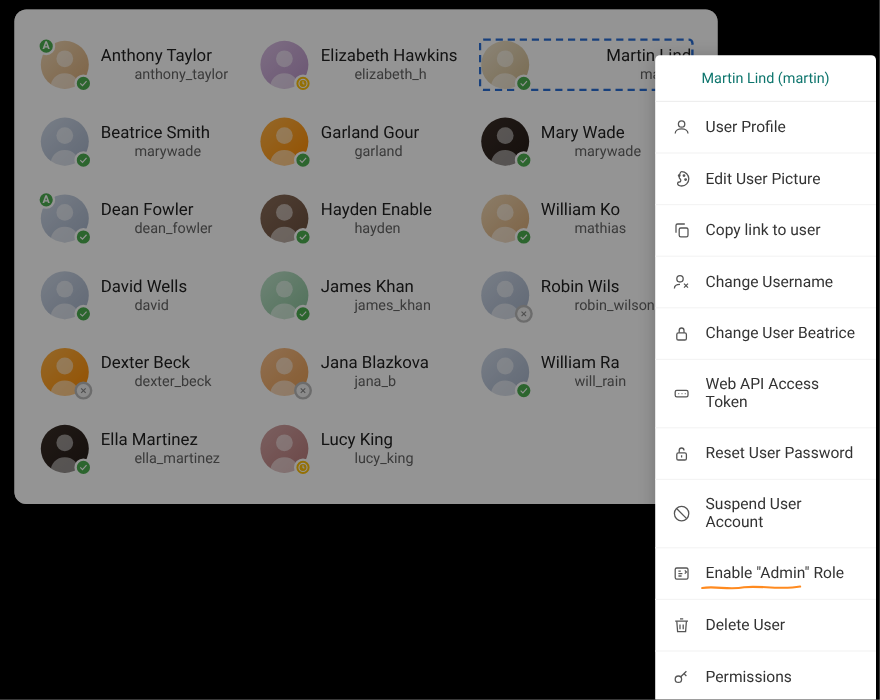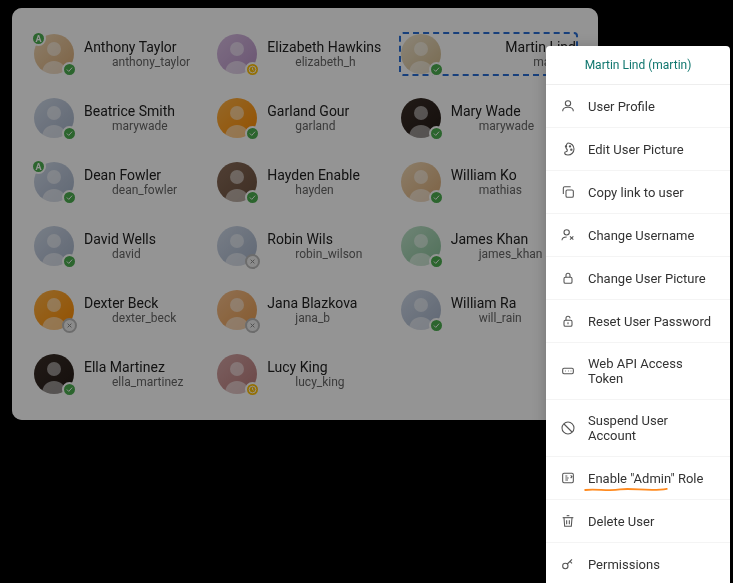--- a/index.html
+++ b/index.html
@@ -307,51 +307,51 @@
               <polyline points="5 12 10 17 19 7"></polyline>
             </svg>
           </div>
         </div>
         <div class="user-info">
           <div class="user-name">David Wells</div>
           <div class="user-username">david</div>
         </div>
       </div>
       <div class="user-card">
+        <div class="avatar c7">
+          <svg class="head" viewBox="0 0 40 40">
+            <circle cx="20" cy="15" r="7" fill="rgba(255,255,255,0.5)"></circle>
+            <path d="M8 40c0-8 5-13 12-13s12 5 12 13z" fill="rgba(255,255,255,0.5)"></path>
+          </svg>
+          <div class="badge br green">
+            <svg viewBox="0 0 24 24">
+              <polyline points="5 12 10 17 19 7"></polyline>
+            </svg>
+          </div>
+        </div>
+        <div class="user-info">
+          <div class="user-name">James Khan</div>
+          <div class="user-username">james_khan</div>
+        </div>
+      </div>
+      <div class="user-card">
         <div class="avatar c4">
           <svg class="head" viewBox="0 0 40 40">
             <circle cx="20" cy="15" r="7" fill="rgba(255,255,255,0.5)"></circle>
             <path d="M8 40c0-8 5-13 12-13s12 5 12 13z" fill="rgba(255,255,255,0.5)"></path>
           </svg>
           <div class="badge br gray">
             <svg viewBox="0 0 24 24">
               <path d="M7 7l10 10M17 7L7 17"></path>
             </svg>
           </div>
         </div>
         <div class="user-info">
           <div class="user-name">Robin Wils</div>
           <div class="user-username">robin_wilson</div>
-        </div>
-      </div>
-      <div class="user-card">
-        <div class="avatar c7">
-          <svg class="head" viewBox="0 0 40 40">
-            <circle cx="20" cy="15" r="7" fill="rgba(255,255,255,0.5)"></circle>
-            <path d="M8 40c0-8 5-13 12-13s12 5 12 13z" fill="rgba(255,255,255,0.5)"></path>
-          </svg>
-          <div class="badge br green">
-            <svg viewBox="0 0 24 24">
-              <polyline points="5 12 10 17 19 7"></polyline>
-            </svg>
-          </div>
-        </div>
-        <div class="user-info">
-          <div class="user-name">James Khan</div>
-          <div class="user-username">james_khan</div>
         </div>
       </div>
       <div class="user-card">
         <div class="avatar c5">
           <svg class="head" viewBox="0 0 40 40">
             <circle cx="20" cy="15" r="7" fill="rgba(255,255,255,0.5)"></circle>
             <path d="M8 40c0-8 5-13 12-13s12 5 12 13z" fill="rgba(255,255,255,0.5)"></path>
           </svg>
           <div class="badge br gray">
             <svg viewBox="0 0 24 24">
@@ -473,38 +473,38 @@
           <path d="M15 14l5 5m0-5l-5 5"></path>
         </svg></span>
     <span>Change Username</span>
   </div>
 
   <div class="menu-item">
     <span class="icon"><svg viewBox="0 0 24 24">
           <rect x="6" y="11" width="12" height="9" rx="2"></rect>
           <path d="M9 11V8a3 3 0 0 1 6 0v3"></path>
         </svg></span>
-    <span>Change User Picture</span>
+    <span>Change User Beatrice</span>
+  </div>
+
+  <div class="menu-item">
+    <span class="icon"><svg viewBox="0 0 24 24">
+          <rect x="4" y="8" width="16" height="8" rx="2"></rect>
+          <path d="M8 12h1m3 0h1m3 0h1"></path>
+        </svg></span>
+    <span>Web API Access Token</span>
   </div>
 
   <div class="menu-item">
     <span class="icon"><svg viewBox="0 0 24 24">
           <rect x="6" y="11" width="12" height="9" rx="2"></rect>
           <path d="M9 11V8a3 3 0 0 1 6 0"></path>
           <path d="M12 14v3"></path>
         </svg></span>
     <span>Reset User Password</span>
-  </div>
-
-  <div class="menu-item">
-    <span class="icon"><svg viewBox="0 0 24 24">
-          <rect x="4" y="8" width="16" height="8" rx="2"></rect>
-          <path d="M8 12h1m3 0h1m3 0h1"></path>
-        </svg></span>
-    <span>Web API Access Token</span>
   </div>
 
   <div class="menu-item">
     <span class="icon"><svg viewBox="0 0 24 24">
           <circle cx="12" cy="12" r="9"></circle>
           <path d="M6 6l12 12"></path>
         </svg></span>
     <span>Suspend User Account</span>
   </div>
 

